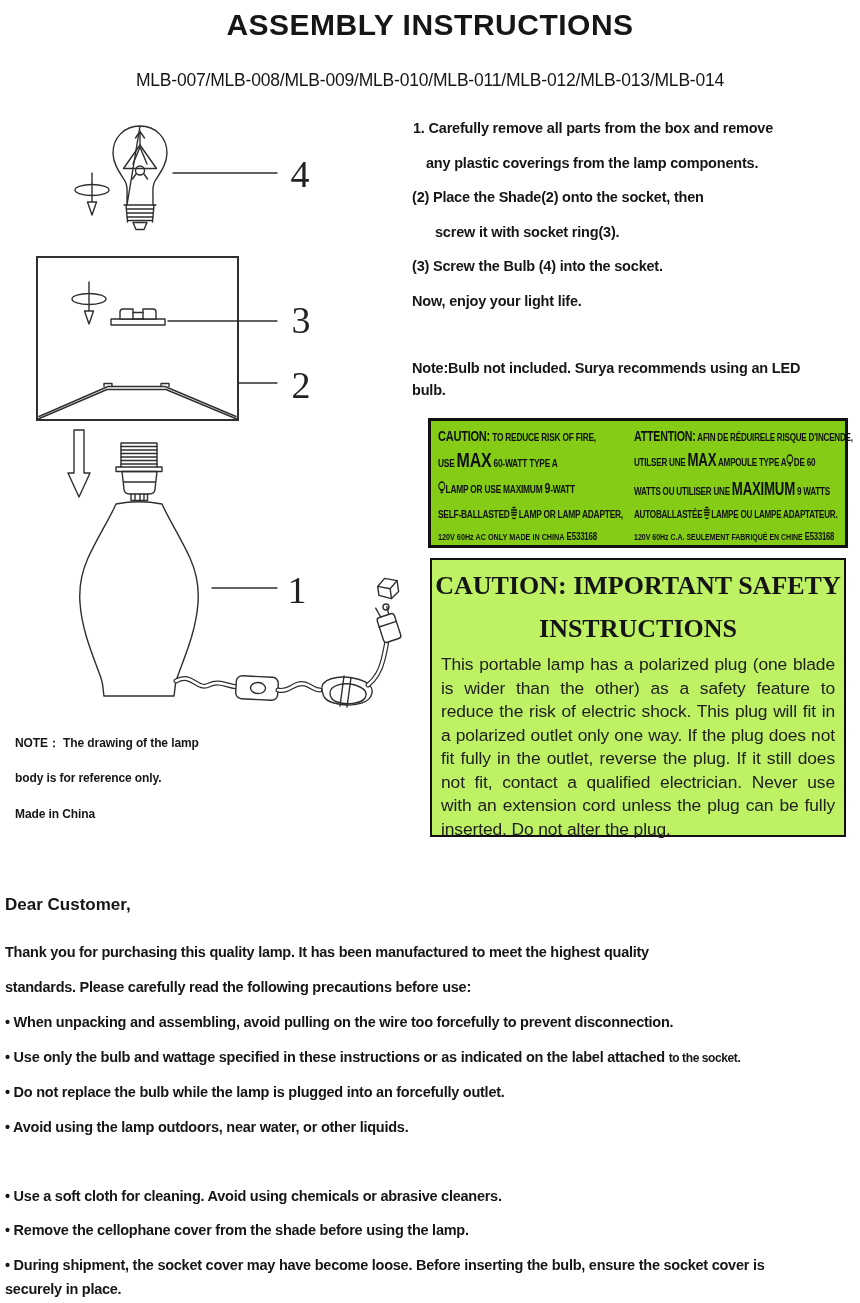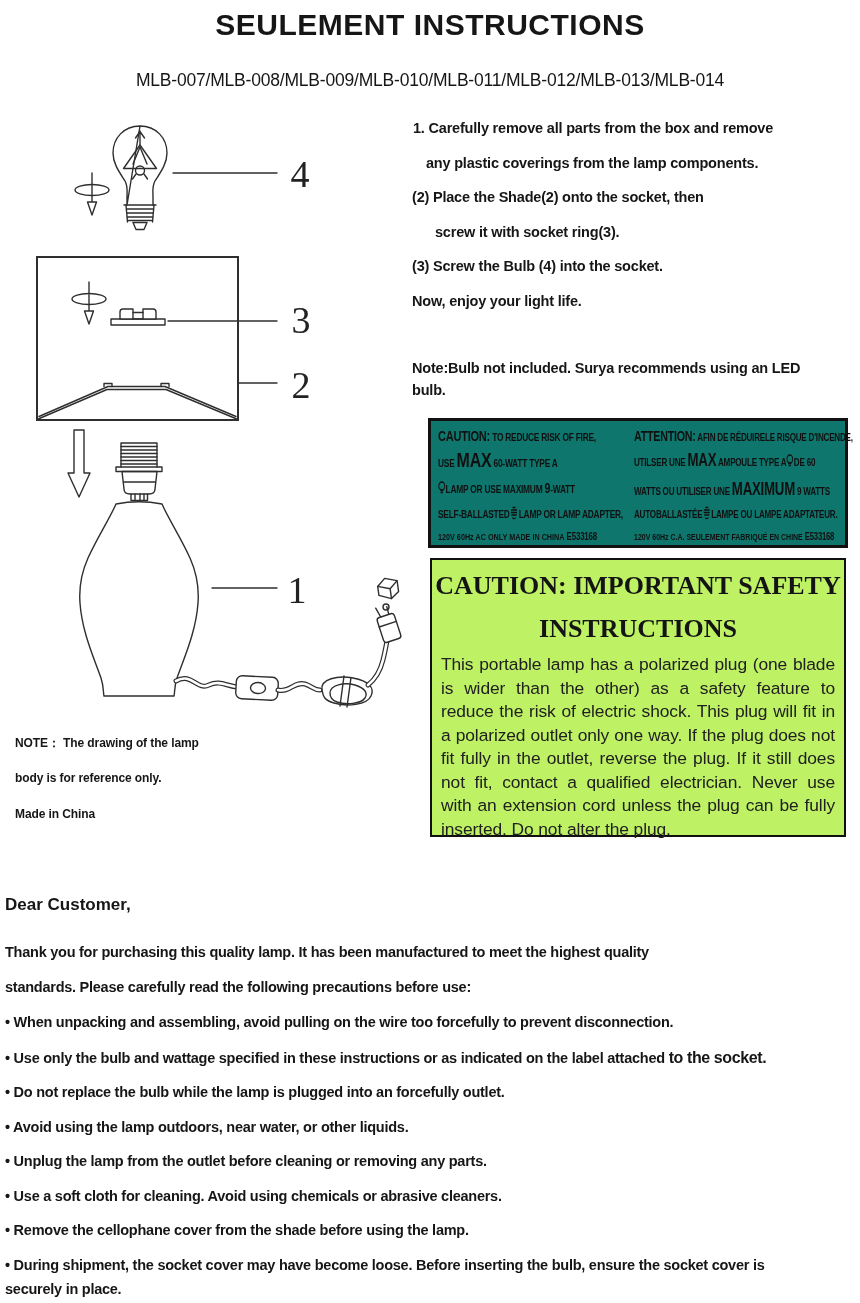--- a/index.html
+++ b/index.html
@@ -18,21 +18,21 @@
   .diagram{left:0;top:100px;}
   .diagram svg{display:block;}
   .dg{stroke:#2f2f2f;stroke-width:1.4;fill:none;stroke-linecap:round;stroke-linejoin:round;}
   .dg2{stroke:#2f2f2f;stroke-width:2;fill:none;stroke-linejoin:miter;}
   .dgf{stroke:#2f2f2f;stroke-width:1.4;fill:#ffffff;stroke-linejoin:round;}
   .cord-outer{stroke:#2f2f2f;stroke-width:5;fill:none;stroke-linecap:round;}
   .cord-inner{stroke:#ffffff;stroke-width:2.6;fill:none;stroke-linecap:round;}
   .partnum{font-family:"Liberation Serif","DejaVu Serif",serif;font-size:38px;fill:#222;}
 
   
-  .caution-box{left:428px;top:418px;width:414px;height:124px;border:3px solid #111;background:#0f766e;}
+  .caution-box{left:428px;top:418px;width:414px;height:124px;border:3px solid #111;background:#84cc16;}
   .ccol{position:absolute;top:5px;font-weight:700;color:#101010;letter-spacing:-0.3px;}
   .ccol .cl{white-space:nowrap;}
   .ccol.en{left:7px;width:260px;transform:scaleX(0.76);transform-origin:0 0;}
   .ccol.fr{left:203px;width:285px;transform:scaleX(0.735);transform-origin:0 0;}
   .cl{font-size:11px;}
   .c-head{font-size:14.5px;}
   .c-max{font-size:21px;}
   .c-max2{font-size:18px;}
   .c-big9{font-size:14px;}
   .c-small{font-size:9.5px;letter-spacing:0;}
@@ -49,28 +49,28 @@
                 font-weight:700;font-size:26px;line-height:43px;color:#141414;}
   .safety-body{padding:3px 9px 0 9px;font-size:17.4px;line-height:23.5px;text-align:justify;
                letter-spacing:-0.1px;color:#202020;}
 
   
   .footnote{left:15px;font-size:12px;font-weight:700;letter-spacing:-0.1px;white-space:nowrap;}
 
   
   .greeting{left:5px;top:895px;font-size:17px;font-weight:700;}
   .bodyln{left:5px;width:852px;font-size:14.5px;font-weight:700;letter-spacing:-0.25px;white-space:nowrap;}
-  .tail-sm{font-size:16px;letter-spacing:-0.4px;margin-top:20px;}
+  .tail-sm{font-size:12px;letter-spacing:-0.4px;margin-top:20px;}
 </style>
 </head>
 <body>
 
 <div class="page">
 
-  <div class="abs title">SEULEMENT INSTRUCTIONS</div>
+  <div class="abs title">ASSEMBLY INSTRUCTIONS</div>
   <div class="abs models">MLB-007/MLB-008/MLB-009/MLB-010/MLB-011/MLB-012/MLB-013/MLB-014</div>
 
   <div class="abs diagram">
     <svg width="430" height="650" viewBox="0 0 430 650">
       <defs>
         <g id="rot-arrow">
           <ellipse cx="0" cy="0" rx="17" ry="5.5" class="dg"></ellipse>
           <line x1="0" y1="-17" x2="0" y2="14" class="dg"></line>
           <path d="M-4.5,12 L0,25 L4.5,12 Z" class="dgf"></path>
         </g>
@@ -251,19 +251,18 @@
   <div class="abs bodyln" style="top:944px">Thank you for purchasing this quality lamp. It has been manufactured to meet the highest quality</div>
   <div class="abs bodyln" style="top:979px">standards. Please carefully read the following precautions before use:</div>
 
   <div class="abs bodyln" style="top:1014px">• When unpacking and assembling, avoid pulling on the wire too forcefully to prevent disconnection.</div>
   <div class="abs bodyln" style="top:1049px">
     <span>• Use only the bulb and wattage specified in these instructions or as indicated on the label attached</span>
     <span class="tail-sm">to the socket.</span>
   </div>
   <div class="abs bodyln" style="top:1084px">• Do not replace the bulb while the lamp is plugged into an forcefully outlet.</div>
   <div class="abs bodyln" style="top:1119px">• Avoid using the lamp outdoors, near water, or other liquids.</div>
-  <div class="abs bodyln" style="top:1153px">• Unplug the lamp from the outlet before cleaning or removing any parts.</div>
   <div class="abs bodyln" style="top:1188px">• Use a soft cloth for cleaning. Avoid using chemicals or abrasive cleaners.</div>
   <div class="abs bodyln" style="top:1222px">• Remove the cellophane cover from the shade before using the lamp.</div>
   <div class="abs bodyln" style="top:1257px">• During shipment, the socket cover may have become loose. Before inserting the bulb, ensure the socket cover is</div>
   <div class="abs bodyln" style="top:1281px">securely in place.</div>
 
 </div>
 
 </body></html>

